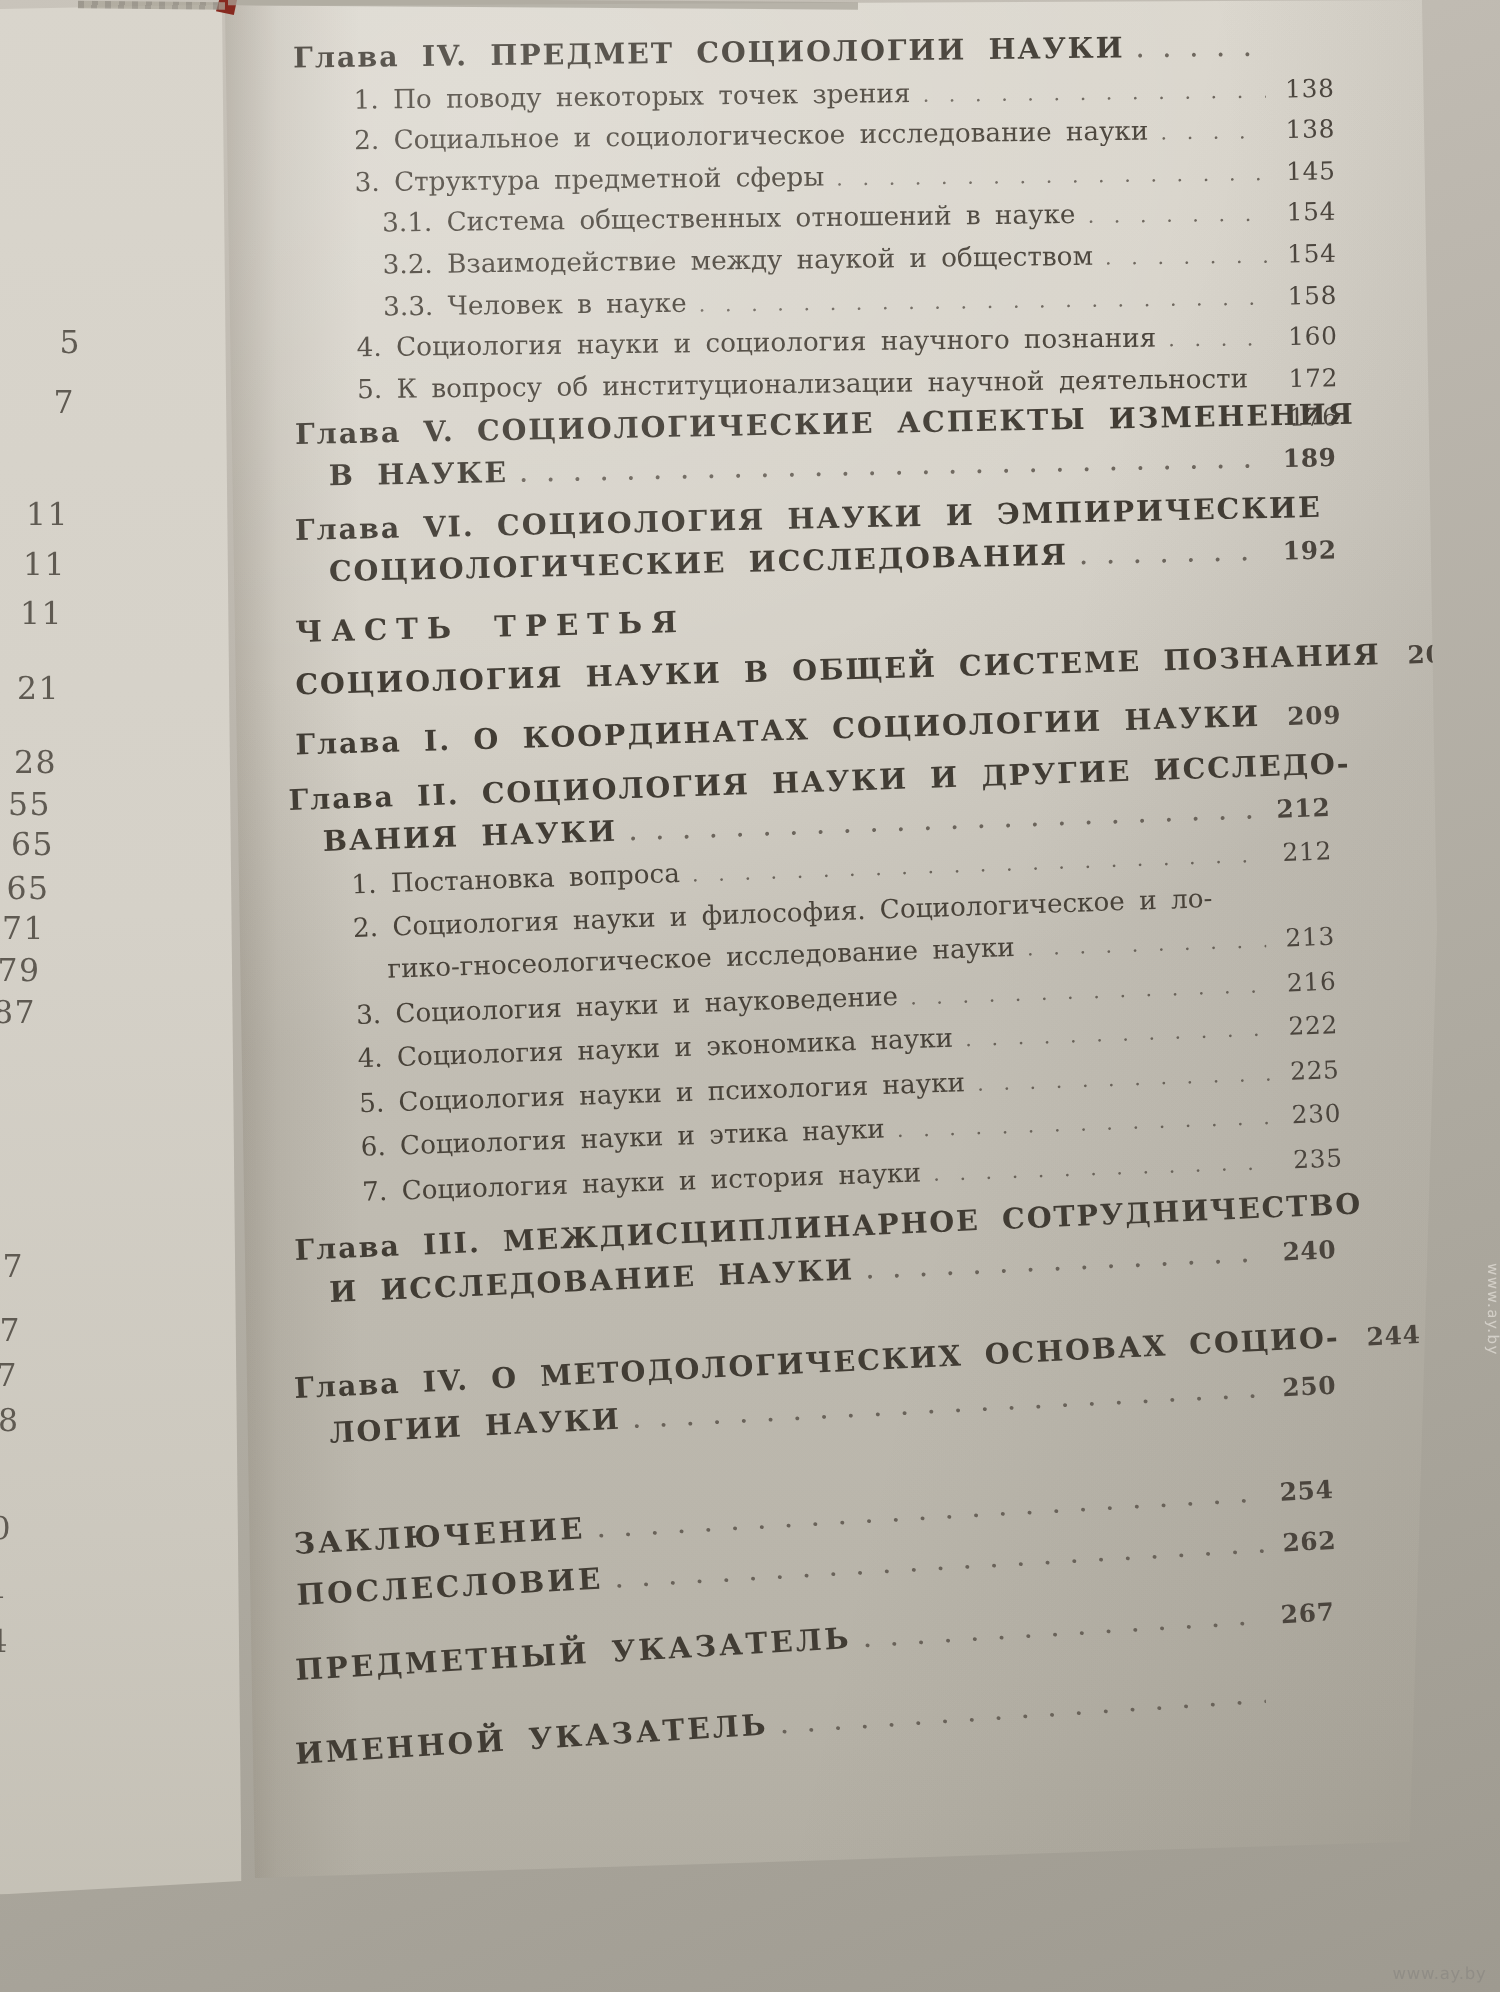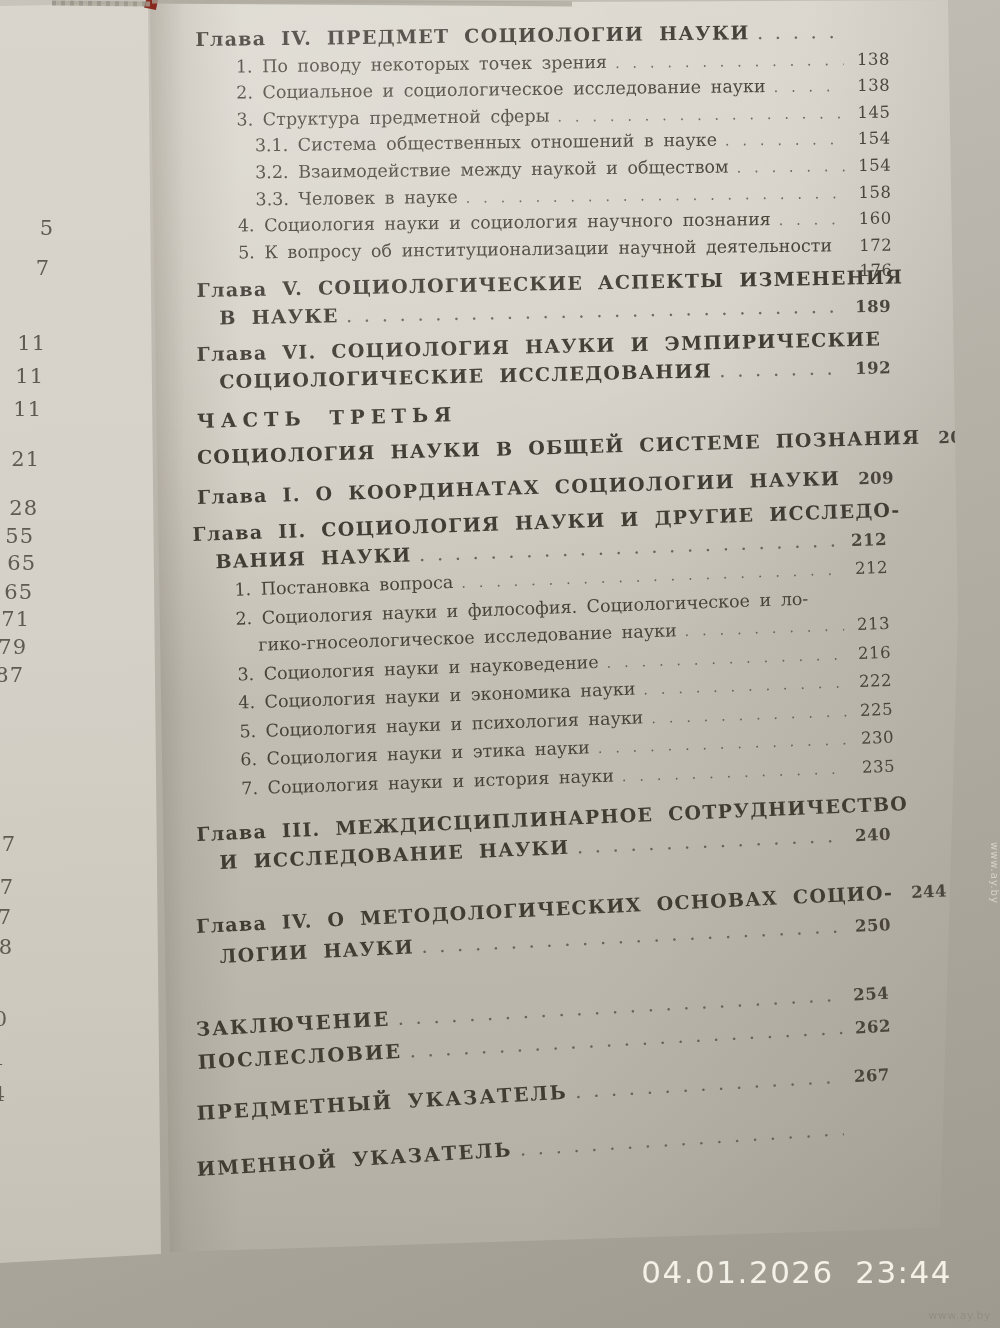--- a/index.html
+++ b/index.html
@@ -322,16 +322,15 @@
             <span class="pg"></span>
           </div>
         </div>
       </div>
   </div>
 
   <div id="red-sliver"></div>
   <div id="edge-strip-left" class="edge-strip"></div>
   <div id="edge-strip-main" class="edge-strip"></div>
 
-  <div id="timestamp">04.01.2026  23:44</div>
   <div id="watermark-bottom">www.ay.by</div>
   <div id="watermark-side">www.ay.by</div>
 </div>
 
 </body></html>

